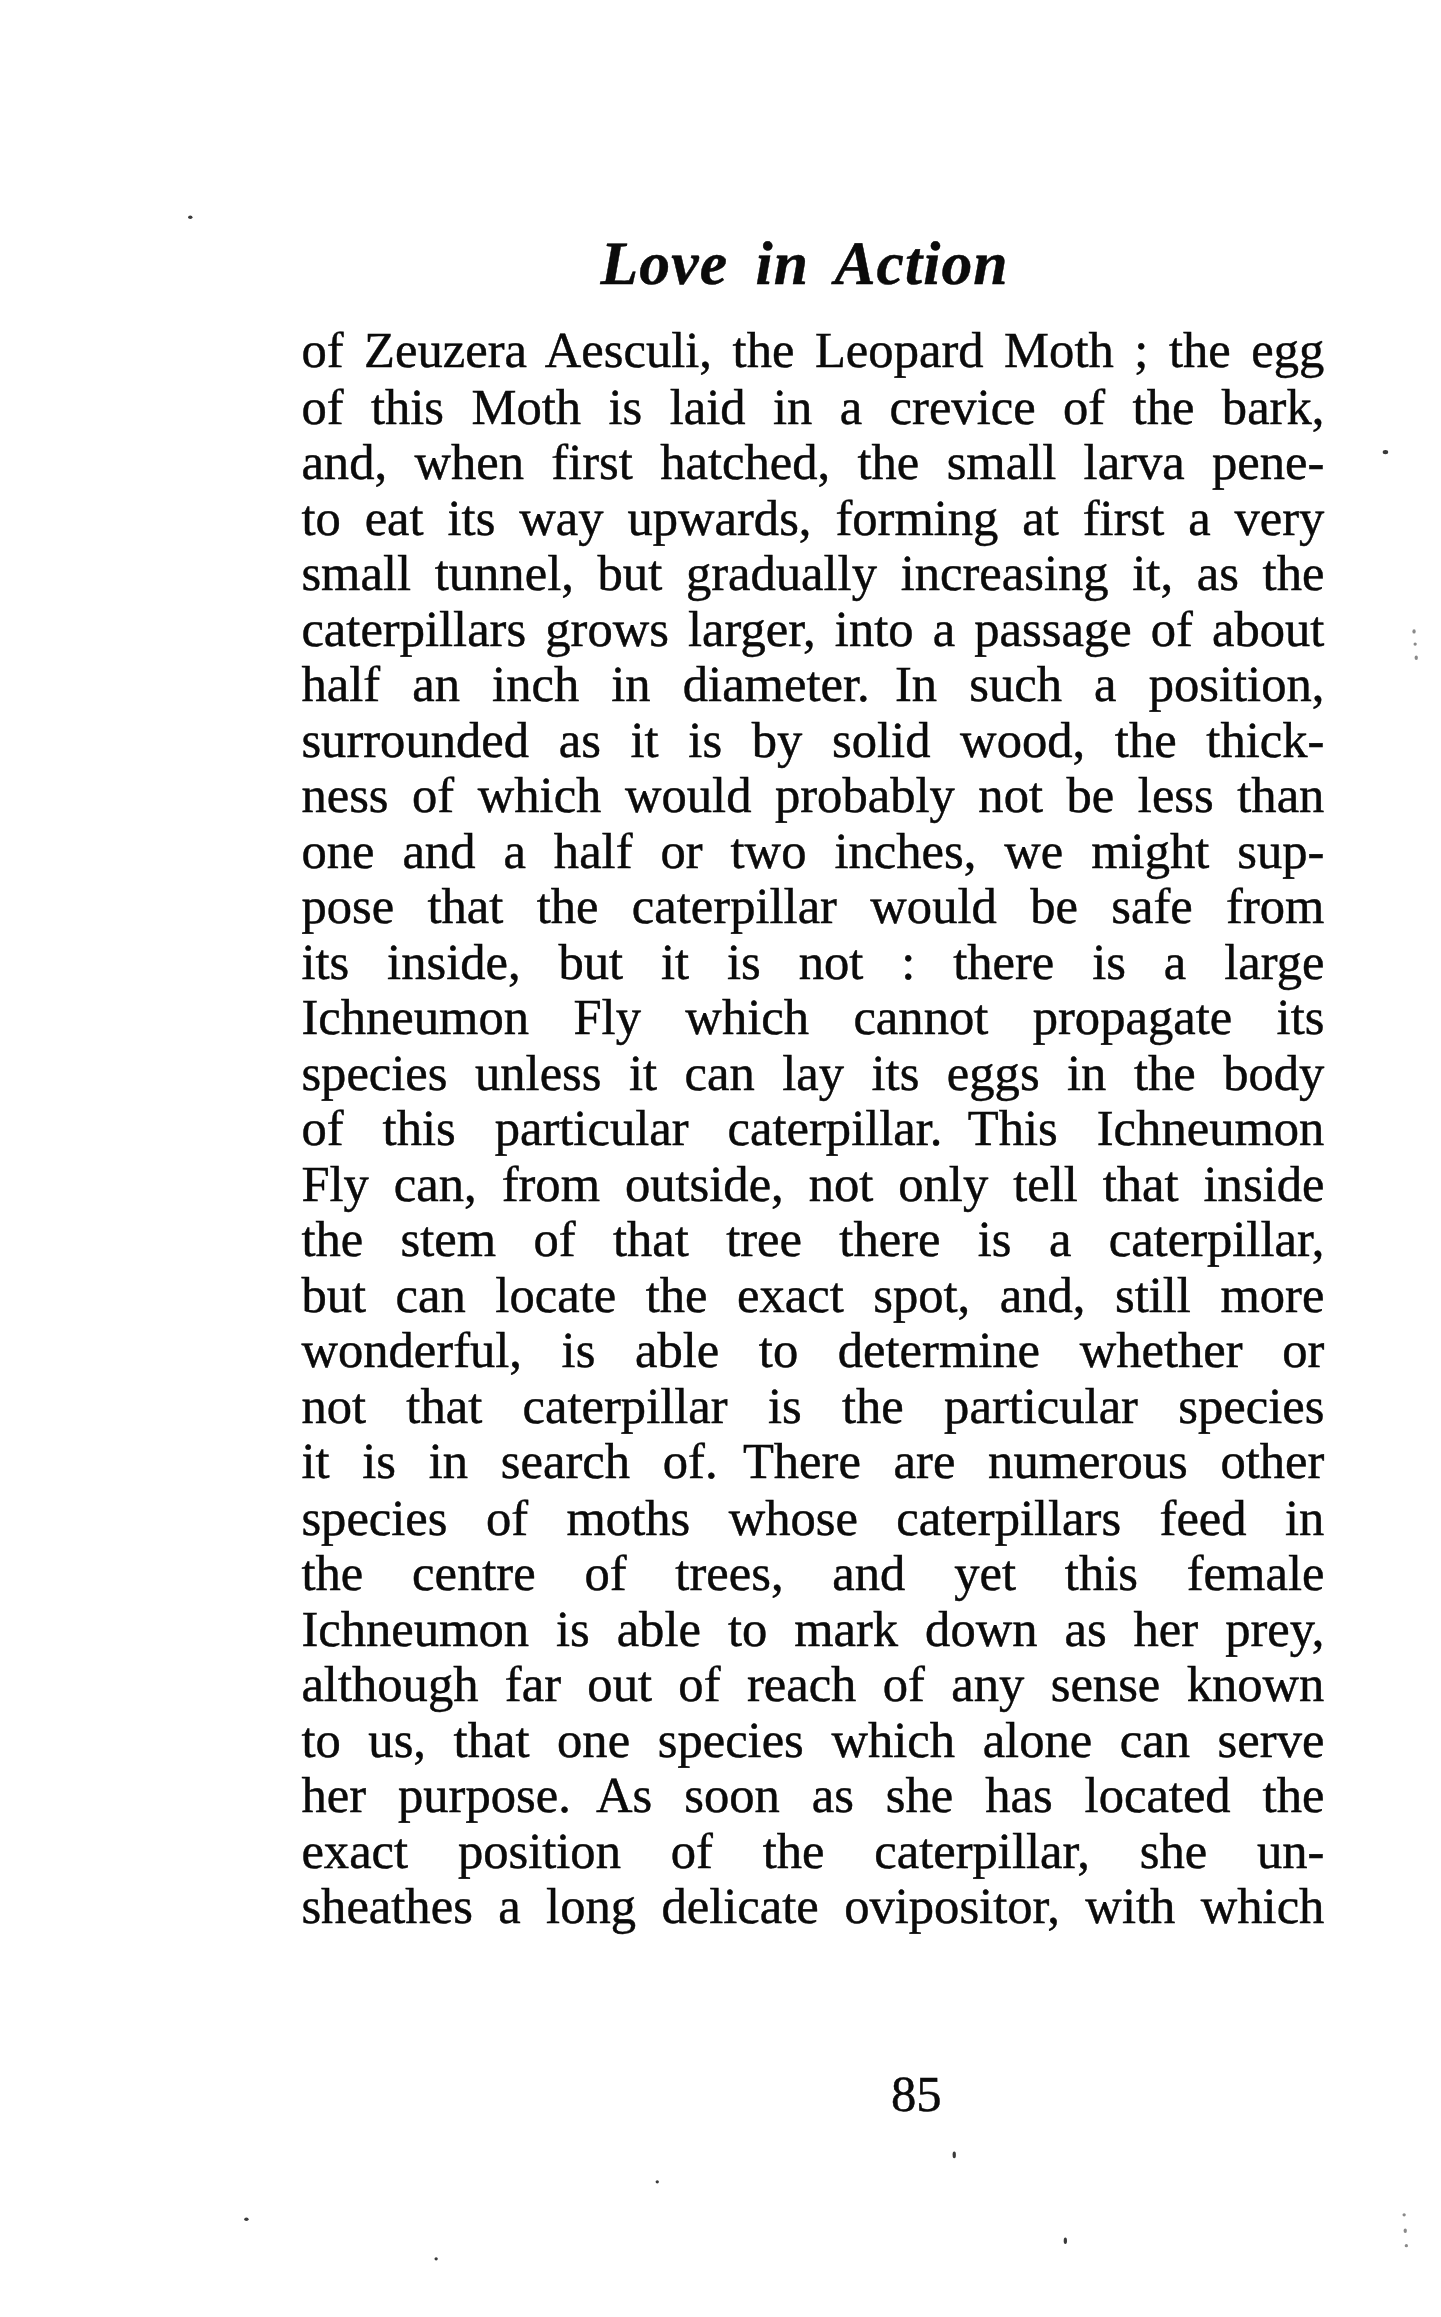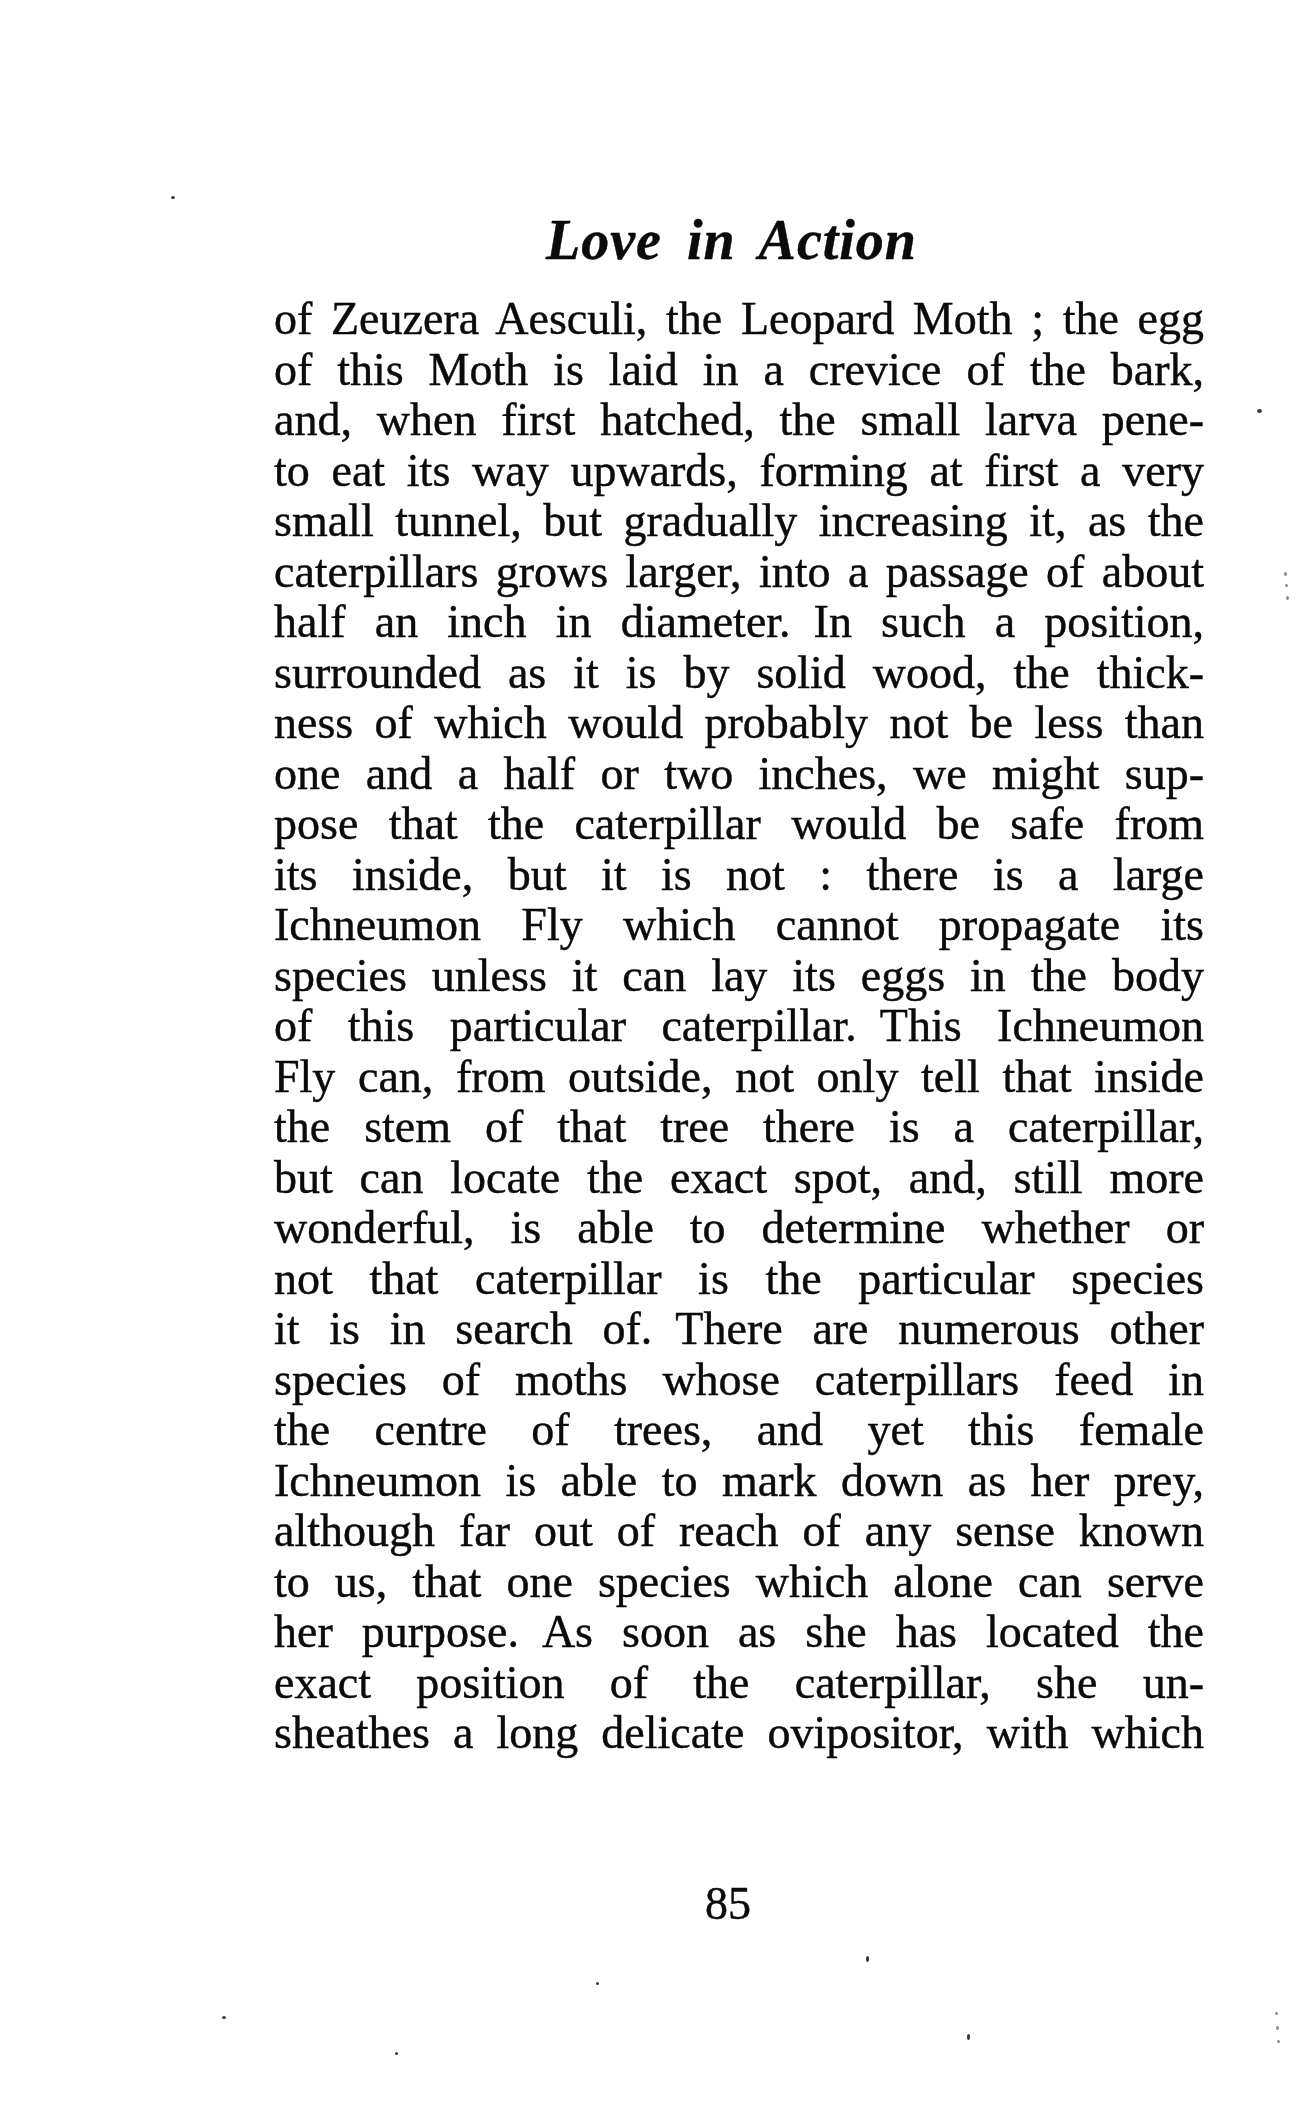--- a/index.html
+++ b/index.html
@@ -39,21 +39,21 @@
     height: 50.5px;
     text-align: justify;
     text-align-last: justify;
     -webkit-text-stroke: 0.4px #000;
   }
   .page-number {
     position: absolute;
     left: 600px;
     top: 1879px;
     width: 256px;
-    text-align: center;
+    text-align: right;
     font-size: 46px;
     line-height: 50px;
     -webkit-text-stroke: 0.4px #000;
   }
   .speck {
     position: absolute;
     background: #3a3a3a;
     border-radius: 50%;
   }
   .speck.faint { background: #8a8a8a; }

